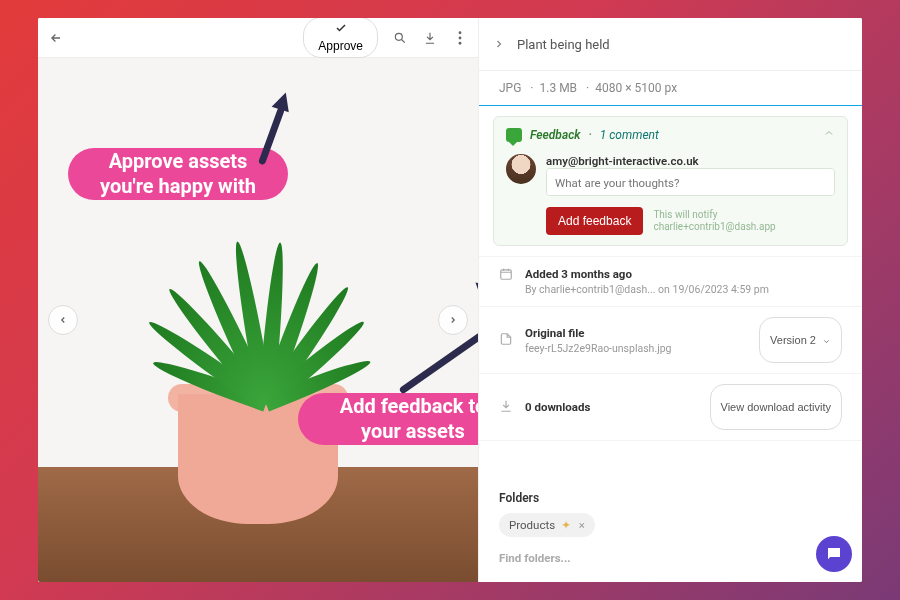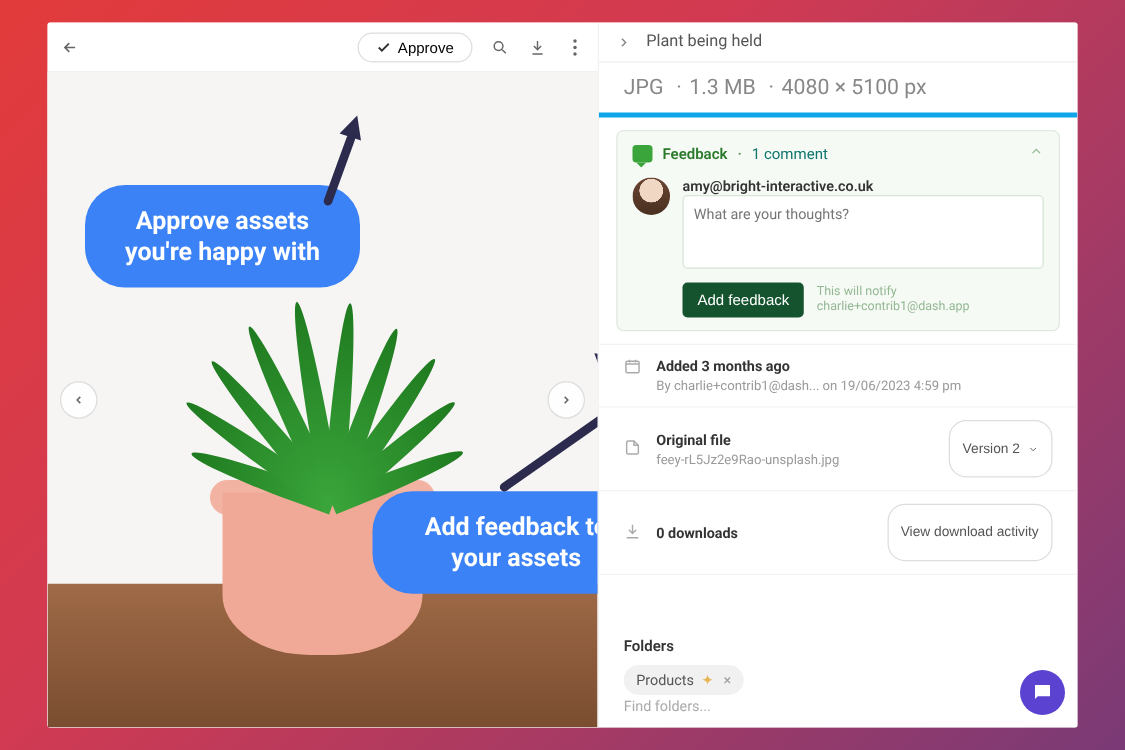--- a/index.html
+++ b/index.html
@@ -4,87 +4,87 @@
 <style>
   * { box-sizing: border-box; margin: 0; padding: 0; }
   html, body { width: 900px; height: 600px; overflow: hidden; font-family: -apple-system, BlinkMacSystemFont, "Segoe UI", Roboto, sans-serif; }
   .frame { width: 900px; height: 600px; background: linear-gradient(135deg, #e23b3b 0%, #d13a52 40%, #7a3a76 100%); padding: 18px 38px 18px 38px; }
   .app { width: 100%; height: 100%; background: #fff; display: flex; position: relative; border-radius: 2px; overflow: hidden; }
 
   
   .viewer { flex: 0 0 440px; position: relative; background: #fff; display:flex; flex-direction:column; }
   .toolbar { height: 40px; display: flex; align-items: center; gap: 14px; padding: 0 10px; color: #666; border-bottom: 1px solid #eee; }
   .toolbar .spacer { flex: 1; }
-  .approve-btn { background: #fff; border: 1px solid #ddd; border-radius: 18px; padding: 4px 14px; font-size: 12px; font-weight: 500; display:inline-flex; align-items:center; gap:5px; cursor:pointer; }
+  .approve-btn { background: #fff; border: 1px solid #ddd; border-radius: 18px; padding: 4px 14px; font-size: 12px; font-weight: 500; display:inline-flex; align-items:center; gap:5px; cursor:pointer;flex-direction:column; }
   .tb-icon { width: 16px; height:16px; display:flex; align-items:center; justify-content:center; color:#666; cursor:pointer; }
 
   .stage { flex:1; position:relative; background:#f3f3f3; overflow:hidden; }
   .photo { position:absolute; inset:0; background:#f1f1f1; }
   .wall { position:absolute; left:0; right:0; top:0; height:78%; background:#f6f5f4; }
   .table { position:absolute; left:0; right:0; bottom:0; height:22%; background: linear-gradient(#9f6a47,#7a4d30); }
   .pot { position:absolute; left:50%; transform:translateX(-50%); bottom:11%; width:160px; height:130px; background:#f0a996; border-radius: 0 0 70px 70px / 0 0 48px 48px; }
   .pot-rim { position:absolute; left:50%; transform:translateX(-50%); bottom: calc(11% + 112px); width:180px; height:28px; background:#f2b3a2; border-radius:14px; }
   .leaves { position:absolute; left:50%; bottom: calc(11% + 120px); transform:translateX(-50%); width:260px; height:170px; }
   .leaf { position:absolute; left:50%; bottom:0; width:16px; height:150px; background:linear-gradient(#1f7a1f,#3aa53a); border-radius: 60% 60% 0 0 / 90% 90% 0 0; transform-origin: 50% 100%; }
 
   .navcirc { position:absolute; top:50%; transform:translateY(-50%); width:30px; height:30px; border-radius:50%; background:rgba(255,255,255,.9); border:1px solid #ddd; display:flex; align-items:center; justify-content:center; color:#666; font-size:14px; cursor:pointer; }
   .navcirc.left{ left:10px;} .navcirc.right{ right:10px;}
 
   
-  .callout { position:absolute; background:#3b82f6; color:#fff; border-radius:32px; padding:16px 22px; font-weight:700; font-size:20px; text-align:center; line-height:1.25; }
+  .callout { position:absolute; background:#ec4899; color:#fff; border-radius:32px; padding:1px 22px; font-weight:700; font-size:20px; text-align:center; line-height:1.25; }
   .c1 { left:30px; top:90px; width:220px; }
   .c2 { left:260px; top:335px; width:230px; }
   .arrow { position:absolute; background:#2c2b4d; }
   
   .a1 { left:230px; top:48px; width:7px; height:60px; transform:rotate(20deg); border-radius:4px; }
   .a1h { position:absolute; left:236px; top:34px; width:0; height:0; border-left:9px solid transparent; border-right:9px solid transparent; border-bottom:18px solid #2c2b4d; transform:rotate(18deg); }
   
   .a2 { left:400px; top:255px; width:7px; height:100px; transform:rotate(55deg); border-radius:4px; }
   .a2h { position:absolute; left:440px; top:221px; width:0; height:0; border-left:9px solid transparent; border-right:9px solid transparent; border-bottom:18px solid #2c2b4d; transform:rotate(70deg); }
 
   
   .panel { flex:1; border-left:1px solid #eee; display:flex; flex-direction:column; background:#fff; overflow-y:hidden; }
   .phead { height:53px; display:flex; align-items:center; gap:10px; padding:0 12px; border-bottom:1px solid #eee; color:#555; font-size:13px; }
   .chev { width:16px; height:16px; display:flex; align-items:center; justify-content:center; color:#888; cursor:pointer; }
-  .meta { padding:10px 20px; font-size:17px; color:#888; border-bottom:4px solid #0ea5e9; }
+  .meta { padding:10px 20px; font-size:12px; color:#888; border-bottom:1px solid #0ea5e9; }
   .dot::before { content:"·"; margin:0 6px; }
 
   .feedback-card { margin:10px 14px; border:1px solid #dfe9df; background:#f6faf5; border-radius:6px; padding:10px 12px; }
-  .fhead { display:flex; align-items:flex-end; gap:8px; font-size:12px; color:#2b7a2b; font-weight:600; }
+  .fhead { display:flex; align-items:flex-end; gap:8px; font-size:12px; color:#2b7a2b; font-weight:600;font-style:italic; }
   .fhead .count { font-weight:400; color:#0f766e; }
   .fhead .caret { margin-left:auto; color:#93b893; cursor:pointer; }
   .fbub { display:inline-flex; width:16px; height:14px; background:#3aa53a; border-radius:3px; position:relative; }
   .fbub::after{content:""; position:absolute; left:3px; bottom:-4px; width:0;height:0;border-left:4px solid transparent;border-right:4px solid transparent;border-top:4px solid #3aa53a;}
 
   .comment { display:flex; gap:10px; margin-top:10px; }
   .avatar { width:30px; height:30px; border-radius:50%; background:#c98a63; flex-shrink:0; background-image: radial-gradient(circle at 50% 35%, #e8c4a8 38%, transparent 39%), linear-gradient(#b56f48,#8a4f31); }
   .avatar.amy { background: radial-gradient(circle at 50% 35%, #f0d7c4 38%, transparent 39%), linear-gradient(#6b4433,#49301f); }
   .cbody { font-size:11.5px; color:#555; }
   .cname { font-weight:600; color:#333; }
   .ctime { color:#9aa89a; margin-left:6px; }
   .ctext { margin-top:3px; color:#587758; }
 
   .reply { margin-top:12px; margin-left:0px; }
-  .reply textarea { width:100%; height:59px; border:1px solid #d7e4d6; border-radius:4px; padding:7px 8px; font-size:11.5px; font-family:inherit; resize:none; color:#888; }
+  .reply textarea { width:100%; height:28px; border:1px solid #d7e4d6; border-radius:4px; padding:7px 8px; font-size:11.5px; font-family:inherit; resize:none; color:#888; }
   .reply-actions { display:flex; align-items:center; gap:10px; margin-top:8px; }
-  .addfb { background:#14532d; color:#fff; border:none; border-radius:4px; padding:7px 12px; font-size:12px; font-weight:500; cursor:pointer; }
+  .addfb { background:#b91c1c; color:#fff; border:none; border-radius:4px; padding:7px 12px; font-size:12px; font-weight:500; cursor:pointer; }
   .notify { font-size:10px; color:#93b893; line-height:1.2; }
 
   .section { padding:10px 20px; font-size:11.5px; color:#666; border-top:1px solid #f3f3f3; }
   .section .row { display:flex; align-items:flex-start; gap:10px; }
   .section .icon { width:16px; color:#aaa; flex-shrink:0; }
   .section .title { color:#333; font-weight:700; }
   .section .sub { color:#999; font-size:10.5px; margin-top:2px; }
   .pill { background:#fff; border:1px solid #ddd; border-radius:14px; padding:16px 10px; font-size:11px; color:#555; cursor:pointer; }
 
   .folders { padding:10px 20px; border-top:1px solid #f3f3f3; }
   .folders h4 { font-size:12px; font-weight:600; color:#333; margin-bottom:8px;margin-top:40px; }
   .chip { display:inline-flex; align-items:center; gap:6px; background:#f1f1f1; border-radius:14px; padding:5px 10px; font-size:11.5px; color:#555;text-align:right; }
   .chip .x { color:#999; cursor:pointer; margin-left:2px; }
-  .find { margin-top:2px; font-size:11.5px; color:#aaa; }
+  .find { margin-top:14px; font-size:11.5px; color:#aaa;font-weight:bold; }
 
   .chatfab { position:absolute; right:10px; bottom:10px; width:36px; height:36px; border-radius:50%; background:#5b42d1; display:flex; align-items:center; justify-content:center; color:#fff; cursor:pointer; }
 </style>
 </head>
 <body>
 
 <div class="frame">
   <div class="app">
 
     <div class="viewer">

